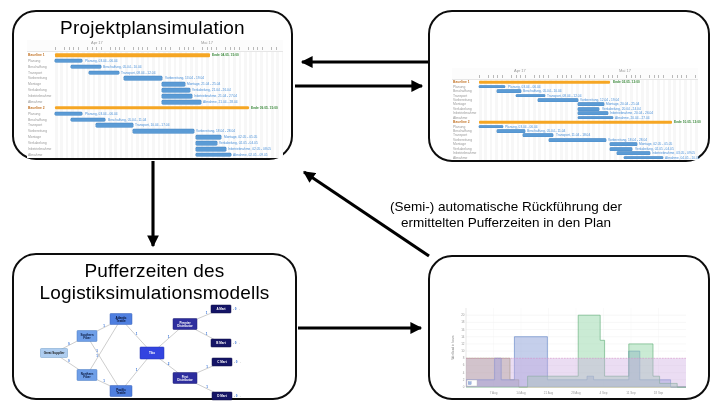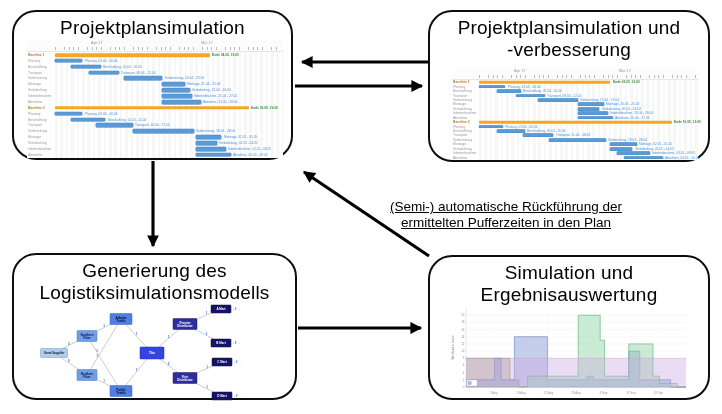--- a/index.html
+++ b/index.html
@@ -190,22 +190,20 @@
             <div class="g-track">
               <div class="g-bar task" style="left: 62%; width: 15%; height: 3.6px;"></div>
               <span class="g-lbl" style="left: 78%;">Abnahme, 02.05 - 09.05</span>
             </div>
           </div>
         </div>
       </div>
   </div>
 
   <div class="box" style="left:428px; top:10px; width:282px; height:152px;">
-    <div class="box-title">Projektplansimulation und
--verbesserung</div>
     <div class="gantt" style="left:22px; top:56px; width:246px; height:92px;">
         <div class="gantt-head">
           <span class="g-month" style="left: 25%;">Apr 17</span>
           <span class="g-month" style="left: 68%;">Mai 17</span>
           <div class="g-ticks"></div>
         </div>
         <div class="g-body" style="height: 80px;">
           <div class="g-stripes"></div>
           <div class="g-row" style="height: 4.44444px;">
             <span class="g-name section">Baseline 1</span>
@@ -331,21 +329,21 @@
             <div class="g-track">
               <div class="g-bar task" style="left: 66%; width: 18%; height: 2.75556px;"></div>
               <span class="g-lbl" style="left: 85%;">Abnahme, 04.05 - 10.05</span>
             </div>
           </div>
         </div>
       </div>
   </div>
 
   <div class="box" style="left:12px; top:253px; width:285px; height:147px;">
-    <div class="box-title">Generierung des
+    <div class="box-title">Pufferzeiten des
 Logistiksimulationsmodells</div>
     <svg class="mini-svg" viewBox="0 0 262 100" style="left:10px; top:46px; width:262px; height:100px;">
         <line x1="30" y1="52" x2="63" y2="35" stroke="#9a9a9a" stroke-width="0.5"></line>
         <text x="44.85" y="43.550000000000004" font-size="3" fill="#2b6bd6" text-anchor="middle" font-weight="bold">0</text>
         <line x1="30" y1="52" x2="63" y2="74" stroke="#9a9a9a" stroke-width="0.5"></line>
         <text x="44.85" y="61.1" font-size="3" fill="#2b6bd6" text-anchor="middle" font-weight="bold">0</text>
         <line x1="63" y1="35" x2="97" y2="18" stroke="#9a9a9a" stroke-width="0.5"></line>
         <text x="80" y="25.7" font-size="3" fill="#2b6bd6" text-anchor="middle" font-weight="bold">1</text>
         <line x1="63" y1="35" x2="97" y2="90" stroke="#9a9a9a" stroke-width="0.5"></line>
         <text x="73.2" y="50.7" font-size="3" fill="#2b6bd6" text-anchor="middle" font-weight="bold">1</text>
@@ -394,22 +392,20 @@
         <rect x="188" y="57" width="20" height="8" rx="0.8" fill="#141466" stroke="#0d0d45" stroke-width="0.5"></rect>
         <text x="198" y="62.1" font-size="3" fill="#ffffff" text-anchor="middle" font-weight="bold"><tspan x="198">C Mart</tspan></text>
         <text x="210" y="62" font-size="3"><tspan fill="#777">- </tspan><tspan fill="#2b6bd6" font-weight="bold">0</tspan><tspan fill="#333"> →</tspan></text>
         <rect x="188" y="91" width="20" height="8" rx="0.8" fill="#141466" stroke="#0d0d45" stroke-width="0.5"></rect>
         <text x="198" y="96.1" font-size="3" fill="#ffffff" text-anchor="middle" font-weight="bold"><tspan x="198">D Mart</tspan></text>
         <text x="210" y="96" font-size="3"><tspan fill="#777">- </tspan><tspan fill="#2b6bd6" font-weight="bold">0</tspan><tspan fill="#333"> →</tspan></text>
       </svg>
   </div>
 
   <div class="box" style="left:428px; top:255px; width:282px; height:145px;">
-    <div class="box-title">Simulation und
-Ergebnisauswertung</div>
     <svg class="mini-svg" viewBox="0 0 240 92" style="left:20px; top:48px; width:240px; height:92px;">
         <line x1="16" y1="82" x2="236" y2="82" stroke="#ececec" stroke-width="0.4"></line>
         <text x="14.5" y="83" text-anchor="end" font-size="3" fill="#999">0</text>
         <line x1="16" y1="74.81818181818181" x2="236" y2="74.81818181818181" stroke="#ececec" stroke-width="0.4"></line>
         <text x="14.5" y="75.81818181818181" text-anchor="end" font-size="3" fill="#999">2</text>
         <line x1="16" y1="67.63636363636364" x2="236" y2="67.63636363636364" stroke="#ececec" stroke-width="0.4"></line>
         <text x="14.5" y="68.63636363636364" text-anchor="end" font-size="3" fill="#999">4</text>
         <line x1="16" y1="60.45454545454545" x2="236" y2="60.45454545454545" stroke="#ececec" stroke-width="0.4"></line>
         <text x="14.5" y="61.45454545454545" text-anchor="end" font-size="3" fill="#999">6</text>
         <line x1="16" y1="53.27272727272727" x2="236" y2="53.27272727272727" stroke="#ececec" stroke-width="0.4"></line>
@@ -449,16 +445,16 @@
         <path d="M16.0,74.8 L44.6,74.8 L44.6,53.3 L51.2,53.3 L51.2,74.8 L64.4,74.8 L64.4,31.7 L97.4,31.7 L97.4,74.8 L137.0,74.8 L137.0,71.2 L143.6,71.2 L143.6,74.8 L178.8,74.8 L178.8,46.1 L189.8,46.1 L189.8,74.8 L220.6,74.8 L220.6,82.0 L236.0,82.0" stroke="#5b7fc4" stroke-width="0.6" fill="none"></path>
         <path d="M16.0,82.0 L77.6,82.0 L77.6,71.2 L128.2,71.2 L128.2,10.2 L150.2,10.2 L150.2,35.3 L154.6,35.3 L154.6,71.2 L178.8,71.2 L178.8,38.9 L203.0,38.9 L203.0,71.2 L209.6,71.2 L209.6,78.4 L227.2,78.4 L227.2,82.0 L236.0,82.0 L236.0,82 L16.0,82 Z" fill="rgba(150,215,170,0.5)" stroke="none"></path>
         <path d="M16.0,82.0 L77.6,82.0 L77.6,71.2 L128.2,71.2 L128.2,10.2 L150.2,10.2 L150.2,35.3 L154.6,35.3 L154.6,71.2 L178.8,71.2 L178.8,38.9 L203.0,38.9 L203.0,71.2 L209.6,71.2 L209.6,78.4 L227.2,78.4 L227.2,82.0 L236.0,82.0" stroke="#5aab72" stroke-width="0.6" fill="none"></path>
         <path d="M16.0,53.3 L236.0,53.3 L236.0,82 L16.0,82 Z" fill="rgba(205,170,225,0.4)" stroke="none"></path>
         <path d="M16.0,53.3 L236.0,53.3" stroke="#d98fc9" stroke-width="0.6" fill="none" stroke-dasharray="1.6,1.2"></path>
         <rect x="17" y="75" width="10" height="6" fill="#fff" stroke="#bbb" stroke-width="0.4"></rect>
         <rect x="18.2" y="76.6" width="3" height="3" fill="#9fb6df" stroke="#7a93c6" stroke-width="0.3"></rect>
       </svg>
   </div>
 
-  <div class="flow-label right" style="left:378px; top:199px; width:256px;text-decoration:underline;">(Semi-) automatische Rückführung der
+  <div class="flow-label right" style="left:378px; top:199px; width:256px;">(Semi-) automatische Rückführung der
 ermittelten Pufferzeiten in den Plan</div>
 
 </div>
 
 </body></html>

